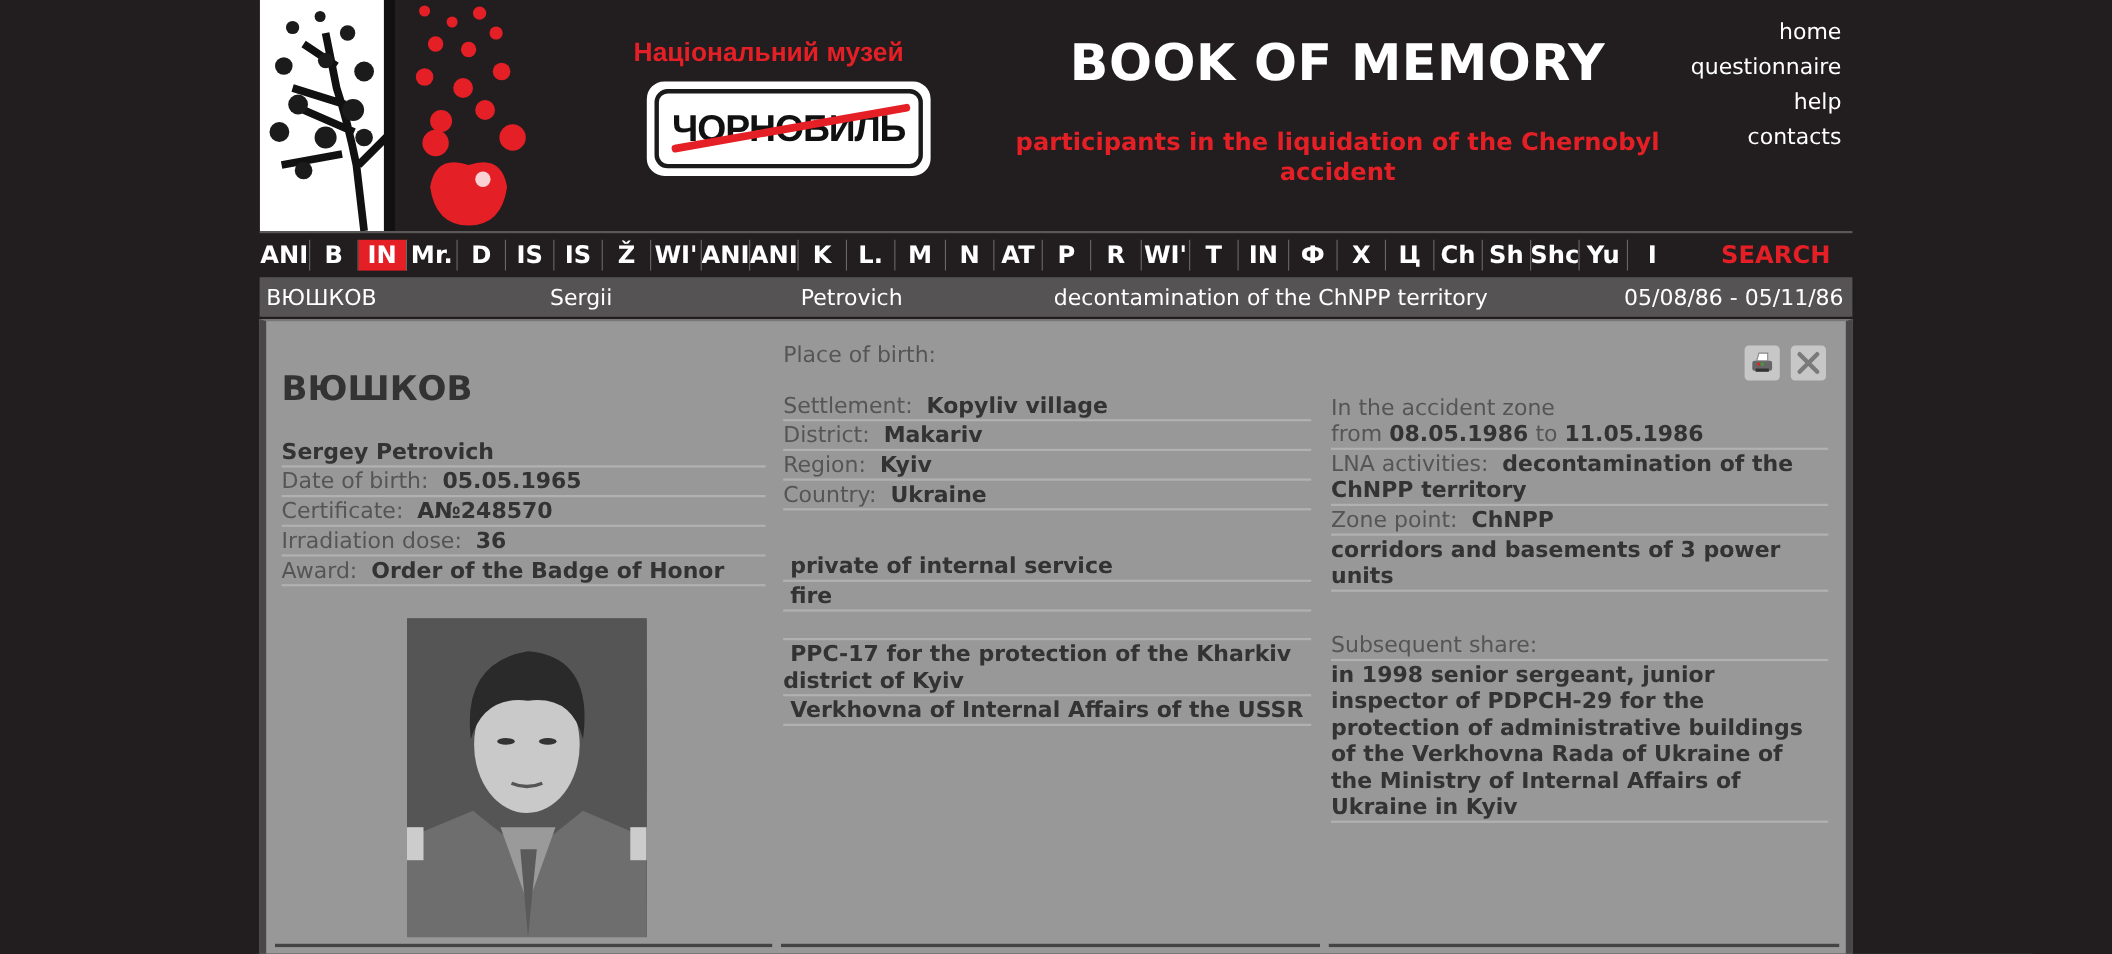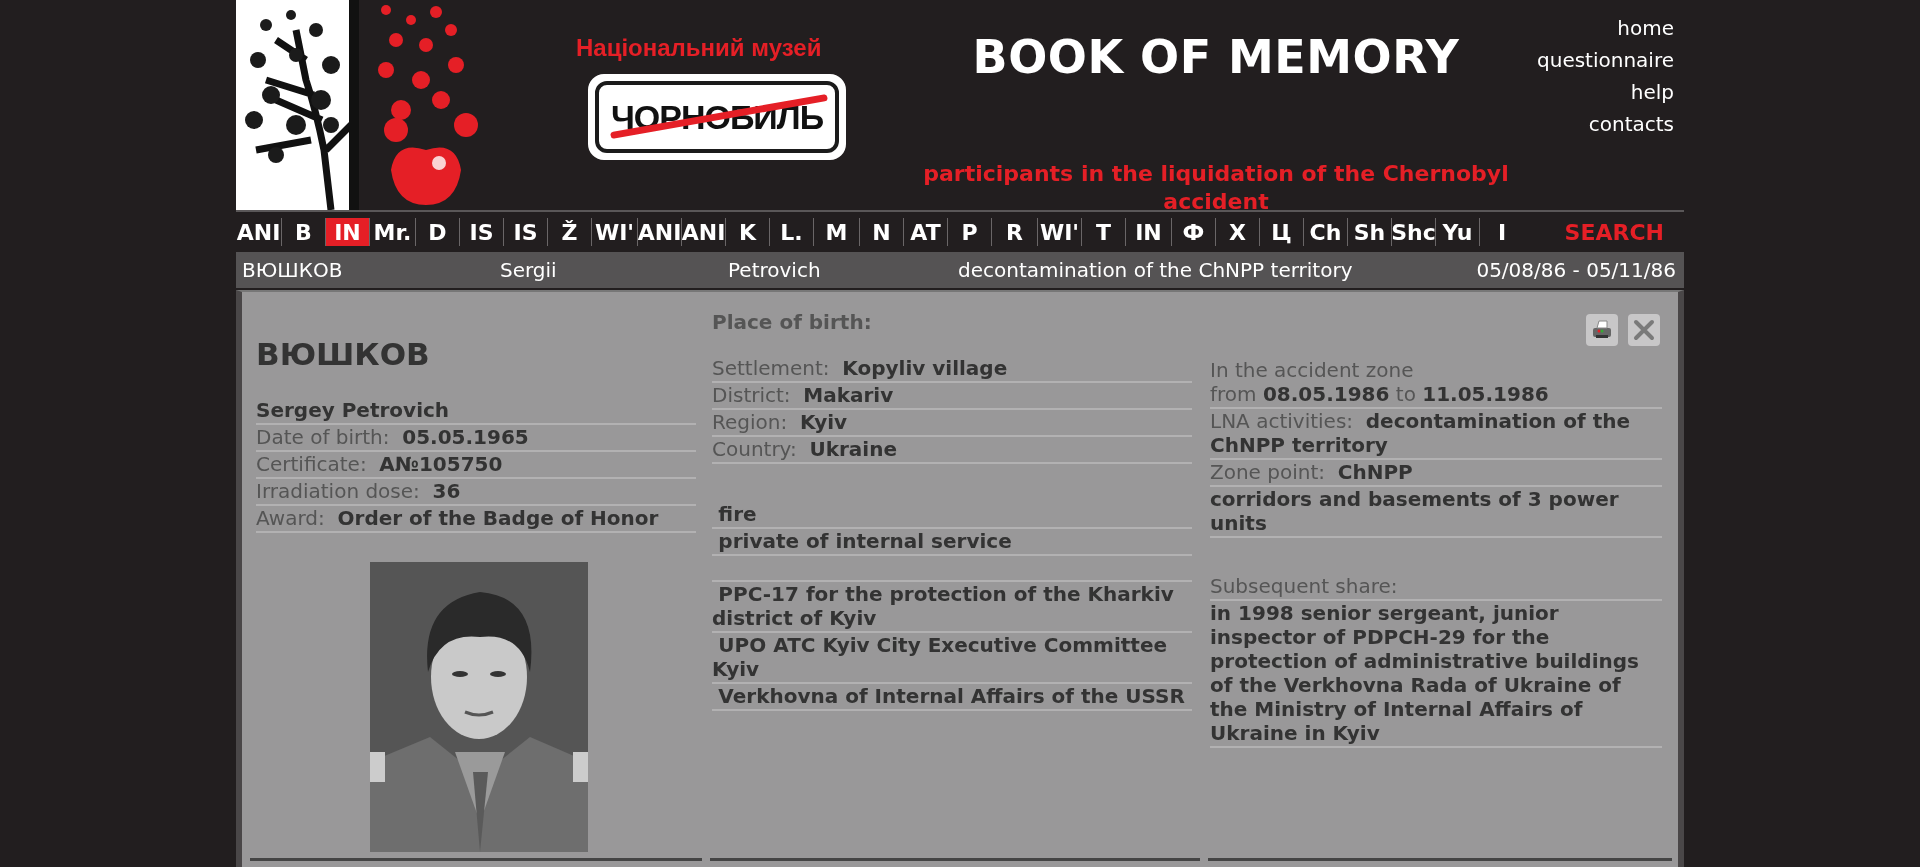--- a/index.html
+++ b/index.html
@@ -10,21 +10,21 @@
     .header { position: absolute; left: 0; top: 0; width: 1448px; height: 210px; background: #221e1f; }
     .logo-art { position: absolute; left: 0; top: 0; width: 250px; height: 210px; overflow: hidden; }
     .museum-block { position: absolute; left: 340px; top: 30px; width: 280px; height: 140px; }
     .museum-name { position: absolute; left: 0; top: 4px; width: 280px; color: #e51f26; font-family: "Liberation Sans", sans-serif; font-weight: bold; font-size: 24px; }
     .sign { position: absolute; left: 12px; top: 44px; width: 258px; height: 86px; background: #fff; border-radius: 16px; border: 3px solid #fff; }
     .sign-inner { position: absolute; left: 4px; top: 4px; right: 4px; bottom: 4px; border: 4px solid #1b1b1b; border-radius: 12px; display: flex; align-items: center; justify-content: center; }
     .sign-text { font-family: "Liberation Sans", sans-serif; font-weight: bold; font-size: 34px; color: #111; letter-spacing: -1px; }
     .sign-strike { position: absolute; left: 18px; top: 36px; width: 220px; height: 7px; background: #e51f26; transform: rotate(-10deg); border-radius: 3px; }
 
     .title { position: absolute; left: 720px; top: 30px; width: 520px; text-align: center; color: #fff; font-weight: bold; font-size: 46px; letter-spacing: 0.5px; }
-    .subtitle { position: absolute; left: 680px; top: 116px; width: 600px; text-align: center; color: #e51f26; font-weight: bold; font-size: 22px; line-height: 28px; margin-top: 44px; }
+    .subtitle { position: absolute; left: 680px; top: 116px; width: 600px; text-align: center; color: #e51f26; font-weight: bold; font-size: 22px; line-height: 28px; }
     .topnav { position: absolute; right: 10px; top: 12px; text-align: right; }
     .topnav a { display: block; color: #fff; font-size: 20px; line-height: 32px; text-decoration: none; }
 
     
     .letterbar { position: absolute; left: 0; top: 210px; width: 1448px; height: 42px; background: #221e1f; border-top: 2px solid #5a5758; display: flex; align-items: center; justify-content: center; }
     .letter { height: 28px; display: flex; align-items: center; justify-content: center; color: #fff; font-weight: bold; font-size: 22px; border-right: 1px solid #6a6667; overflow: hidden; white-space: nowrap; cursor: pointer; }
     .letter.active { background: #e51f26; }
     .letter.last { border-right: none; }
     .search-link { color: #e51f26; font-weight: bold; font-size: 22px; margin-left: auto; margin-right: 20px; cursor: pointer; }
 
@@ -161,21 +161,21 @@
       <div style="position:absolute; top:106px; left:0; width:440px;">
         <div class="row">
           <span class="val">Sergey Petrovich</span>
         </div>
         <div class="row">
           <span class="lbl">Date of birth:</span>&nbsp;
           <span class="val">05.05.1965</span>
         </div>
         <div class="row">
           <span class="lbl">Certificate:</span>&nbsp;
-          <span class="val">A№105750</span>
+          <span class="val">A№248570</span>
         </div>
         <div class="row">
           <span class="lbl">Irradiation dose:</span>&nbsp;
           <span class="val">36</span>
         </div>
         <div class="row">
           <span class="lbl">Award:</span>&nbsp;
           <span class="val">Order of the Badge of Honor</span>
         </div>
       </div>
@@ -190,52 +190,49 @@
           <ellipse cx="109" cy="115" rx="48" ry="62" fill="#c9c9c9"></ellipse>
           <path d="M58 110 Q50 40 110 30 Q170 35 160 110 Q150 70 110 75 Q70 70 58 110 Z" fill="#2a2a2a"></path>
           <ellipse cx="90" cy="112" rx="8" ry="3" fill="#333"></ellipse>
           <ellipse cx="128" cy="112" rx="8" ry="3" fill="#333"></ellipse>
           <path d="M95 150 Q109 156 123 150" stroke="#555" stroke-width="3" fill="none"></path>
         </svg>
       </div>
     </div>
 
     <div class="col col2">
-      <div style="position:absolute; top:18px; left:0; font-size:20px; color:#555;font-weight:bold;">Place of birth:</div>
+      <div style="position:absolute; top:18px; left:0; font-size:20px; color:#555;">Place of birth:</div>
       <div style="position:absolute; top:64px; left:0; width:480px;">
         <div class="row">
           <span class="lbl">Settlement:</span>&nbsp;
           <span class="val">Kopyliv village</span>
         </div>
         <div class="row">
           <span class="lbl">District:</span>&nbsp;
           <span class="val">Makariv</span>
         </div>
         <div class="row">
           <span class="lbl">Region:</span>&nbsp;
           <span class="val">Kyiv</span>
         </div>
         <div class="row">
           <span class="lbl">Country:</span>&nbsp;
           <span class="val">Ukraine</span>
         </div>
       </div>
       <div style="position:absolute; top:210px; left:0; width:480px;">
         <div class="row">
+          &nbsp;<span class="val">private of internal service</span>
+        </div>
+        <div class="row">
           &nbsp;<span class="val">fire</span>
         </div>
-        <div class="row">
-          &nbsp;<span class="val">private of internal service</span>
-        </div>
         <div class="row" style="height:26px;"></div>
         <div class="row">
           &nbsp;<span class="val">PPC-17 for the protection of the Kharkiv district of Kyiv</span>
-        </div>
-        <div class="row">
-          &nbsp;<span class="val">UPO ATC Kyiv City Executive Committee Kyiv</span>
         </div>
         <div class="row">
           &nbsp;<span class="val">Verkhovna of Internal Affairs of the USSR</span>
         </div>
       </div>
     </div>
 
     <div class="col col3">
       <div class="icon-btn" style="left:376px;">
         <svg width="24" height="24" viewBox="0 0 24 24">

